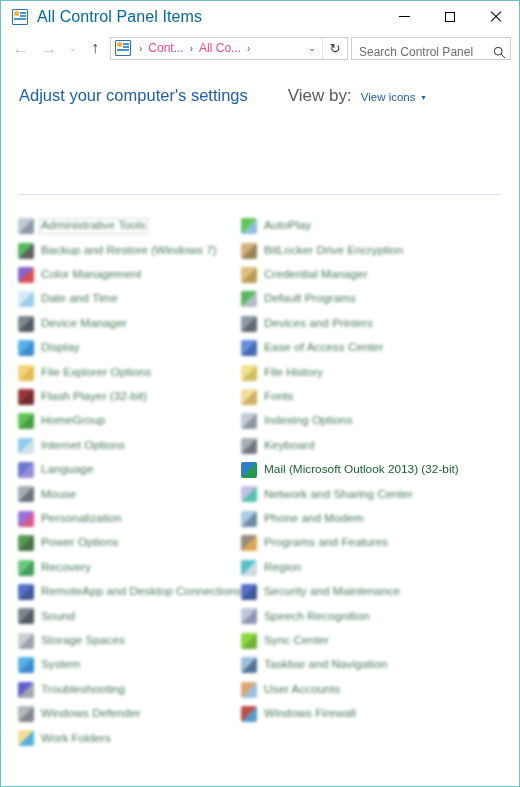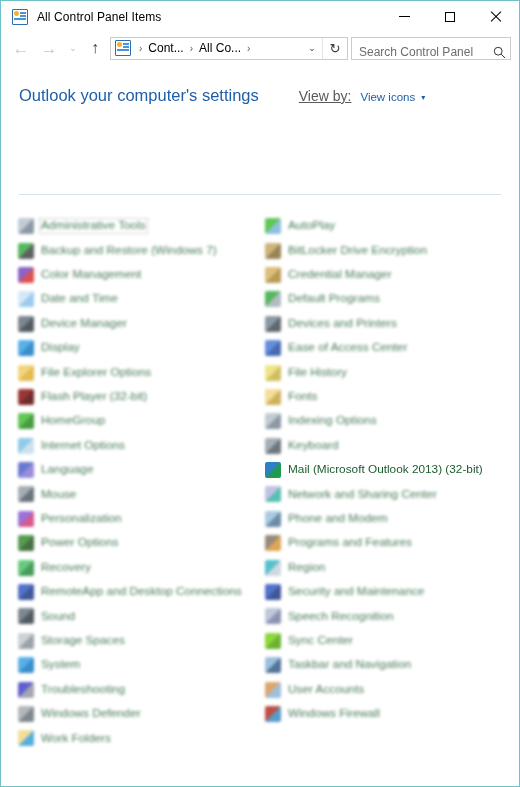--- a/index.html
+++ b/index.html
@@ -31,21 +31,21 @@
   }
   .title-icon::before{
     content:"";position:absolute;left:1px;top:1px;width:5px;height:5px;
     background:#f2b134;border-radius:50%;
   }
   .title-icon::after{
     content:"";position:absolute;left:7px;top:2px;width:6px;height:2px;
     background:#4b93d8;box-shadow:0 3px 0 #4b93d8,0 6px 0 #4b93d8,-6px 6px 0 #4b93d8;
   }
   .title-text{
-    font-size:12px;color:#000000;letter-spacing:.1px;
+    font-size:16px;color:#0369a1;letter-spacing:.1px;
     white-space:nowrap;
   }
   .caption-btns{margin-left:auto;display:flex;height:31px;}
   .cap{
     width:46px;height:31px;display:flex;align-items:center;justify-content:center;
     position:relative;
   }
   .glyph-min{width:11px;height:1px;background:#000;}
   .glyph-max{width:10px;height:10px;border:1px solid #000;box-sizing:border-box;}
   .glyph-close{width:12px;height:12px;position:relative;}
@@ -87,21 +87,21 @@
   }
   .addr-icon::before{
     content:"";position:absolute;left:1px;top:1px;width:5px;height:5px;
     background:#f2b134;border-radius:50%;
   }
   .addr-icon::after{
     content:"";position:absolute;left:7px;top:2px;width:6px;height:2px;
     background:#4b93d8;box-shadow:0 3px 0 #4b93d8,0 6px 0 #4b93d8,-6px 6px 0 #4b93d8;
   }
   .crumb{
-    font-size:12px;color:#000000;white-space:nowrap;padding:0 1px;
+    font-size:12px;color:#ec4899;white-space:nowrap;padding:0 1px;
   }
   .sep{
     color:#5a5a5a;font-size:10px;padding:0 5px;user-select:none;
   }
   .addr-spacer{flex:1 1 auto;}
   .addr-chev{
     width:20px;height:21px;display:flex;align-items:center;justify-content:center;
     color:#3c3c3c;font-size:9px;
   }
   .addr-refresh{
@@ -127,36 +127,36 @@
   .content{flex:1 1 auto;position:relative;background:#fff;overflow:hidden;}
   .page-head{
     padding:22px 0 0 18px;display:flex;align-items:baseline;
   }
   .page-title{
     font-size:16.5px;color:#1f5fa8;font-weight:400;white-space:nowrap;
   }
   .viewby-wrap{
     margin-left:40px;display:flex;align-items:baseline;white-space:nowrap;
   }
-  .viewby-label{font-size:14px;color:#5a5a5a;text-decoration:underline;}
+  .viewby-label{font-size:17px;color:#5a5a5a;}
   .viewby-value{font-size:11.5px;color:#1f5fa8;margin-left:9px;}
   .viewby-caret{
     color:#1f5fa8;font-size:8px;margin-left:6px;position:relative;top:-1px;
   }
   .hr{
     position:absolute;left:18px;right:18px;top:130px;height:1px;
     background:#d6e3ef;
   }
 
   .items{
     position:absolute;left:0;right:0;top:150px;bottom:0;
   }
   .col{position:absolute;top:0;}
   .col-left{left:17px;width:250px;}
-  .col-right{left:264px;width:252px;}
+  .col-right{left:240px;width:252px;}
 
   .item{
     height:24.4px;display:flex;align-items:center;
     white-space:nowrap;
   }
   .ico{
     width:16px;height:16px;flex:0 0 16px;margin-right:7px;
     border-radius:2px;position:relative;
   }
   .lbl{
@@ -218,21 +218,21 @@
           <circle cx="5.2" cy="5.2" r="3.9" fill="none" stroke="#333" stroke-width="1"></circle>
           <line x1="8.2" y1="8.2" x2="12" y2="12" stroke="#333" stroke-width="1"></line>
         </svg>
       </span>
     </div>
   </div>
 
   <div class="content">
 
     <div class="page-head">
-      <div class="page-title">Outlook your computer's settings</div>
+      <div class="page-title">Adjust your computer's settings</div>
       <div class="viewby-wrap">
         <span class="viewby-label">View by:</span>
         <span class="viewby-value">View icons</span>
         <span class="viewby-caret">▾</span>
       </div>
     </div>
 
     <div class="hr"></div>
 
     <div class="items">

